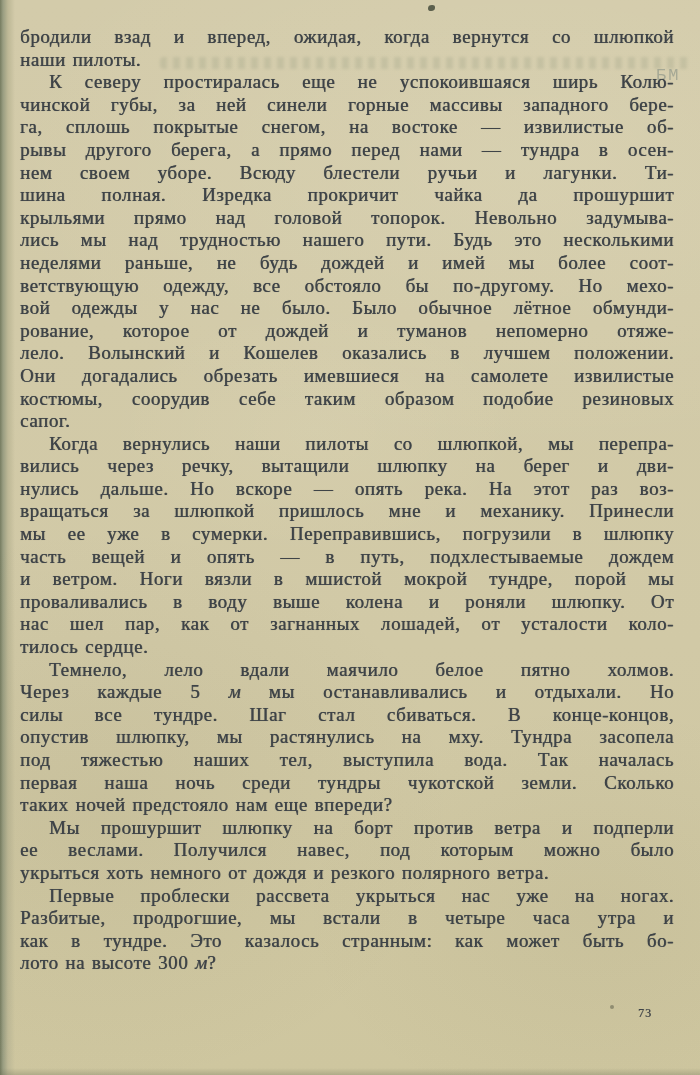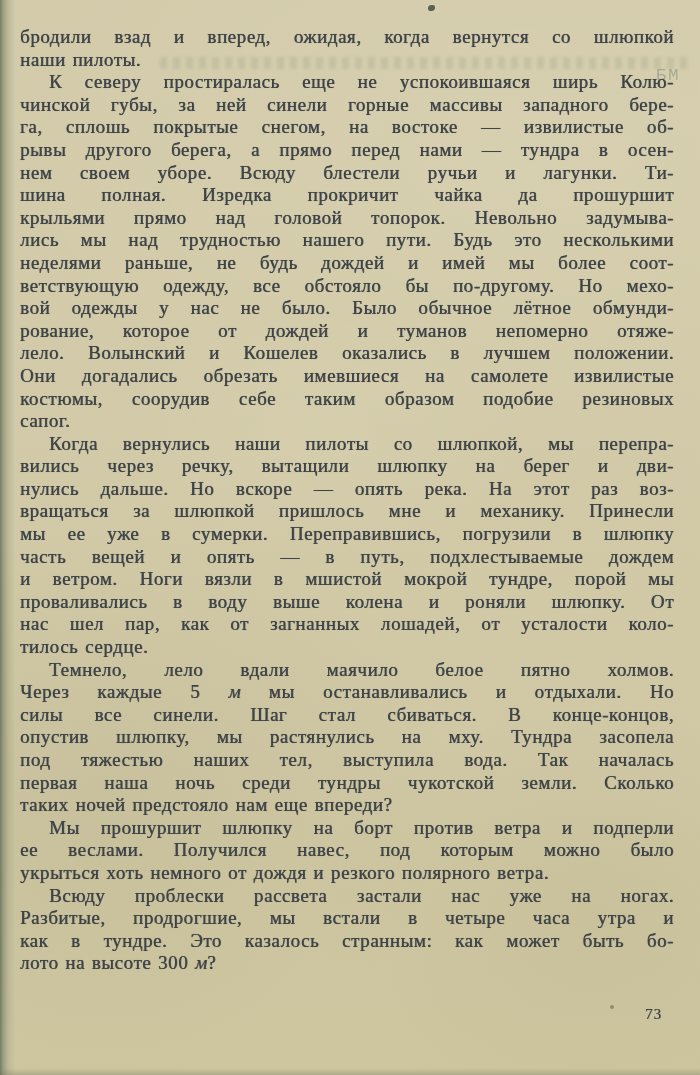--- a/index.html
+++ b/index.html
@@ -35,22 +35,22 @@
   .line {
     text-align: justify;
     text-align-last: justify;
     text-justify: inter-word;
   }
   .line.plast { text-align-last: left; }
   .line.indent { text-indent: 29px; }
   .line i { font-style: italic; letter-spacing: 0.2px; }
   .page-number {
     position: absolute;
-    top: 1006px; right: 38px;
-    font-size: 15px;
+    top: 1006px; right: 48px;
+    font-size: 12px;
     letter-spacing: 1px;
     color: #3e4347;
     text-shadow: 0.5px 0 0 rgba(62,67,71,.7);
   }
   .bleed-row {
     position: absolute;
     left: 160px; top: 57px;
     width: 532px; height: 12px;
     background: repeating-linear-gradient(90deg,
       rgba(128,138,112,.38) 0 7px, rgba(128,138,112,0) 7px 13px);
@@ -122,32 +122,32 @@
         <div class="line">мы ее уже в сумерки. Переправившись, погрузили в шлюпку</div>
         <div class="line">часть вещей и опять — в путь, подхлестываемые дождем</div>
         <div class="line">и ветром. Ноги вязли в мшистой мокрой тундре, порой мы</div>
         <div class="line">проваливались в воду выше колена и роняли шлюпку. От</div>
         <div class="line">нас шел пар, как от загнанных лошадей, от усталости коло-</div>
         <div class="line plast">тилось сердце.</div>
       </div>
       <div>
         <div class="line indent">Темнело, лело вдали маячило белое пятно холмов.</div>
         <div class="line">Через каждые 5 <i>м</i> мы останавливались и отдыхали. Но</div>
-        <div class="line">силы все синели. Шаг стал сбиваться. В конце-концов,</div>
+        <div class="line">силы все тундре. Шаг стал сбиваться. В конце-концов,</div>
         <div class="line">опустив шлюпку, мы растянулись на мху. Тундра засопела</div>
         <div class="line">под тяжестью наших тел, выступила вода. Так началась</div>
         <div class="line">первая наша ночь среди тундры чукотской земли. Сколько</div>
         <div class="line plast">таких ночей предстояло нам еще впереди?</div>
       </div>
       <div>
         <div class="line indent">Мы прошуршит шлюпку на борт против ветра и подперли</div>
         <div class="line">ее веслами. Получился навес, под которым можно было</div>
         <div class="line plast">укрыться хоть немного от дождя и резкого полярного ветра.</div>
       </div>
       <div>
-        <div class="line indent">Всюду проблески рассвета застали нас уже на ногах.</div>
+        <div class="line indent">Первые проблески рассвета укрыться нас уже на ногах.</div>
         <div class="line">Разбитые, продрогшие, мы встали в четыре часа утра и</div>
         <div class="line">как в тундре. Это казалось странным: как может быть бо-</div>
         <div class="line plast">лото на высоте 300 <i>м</i>?</div>
       </div>
     </div>
   <div class="page-number">73</div>
 </div>
 
 </body></html>

